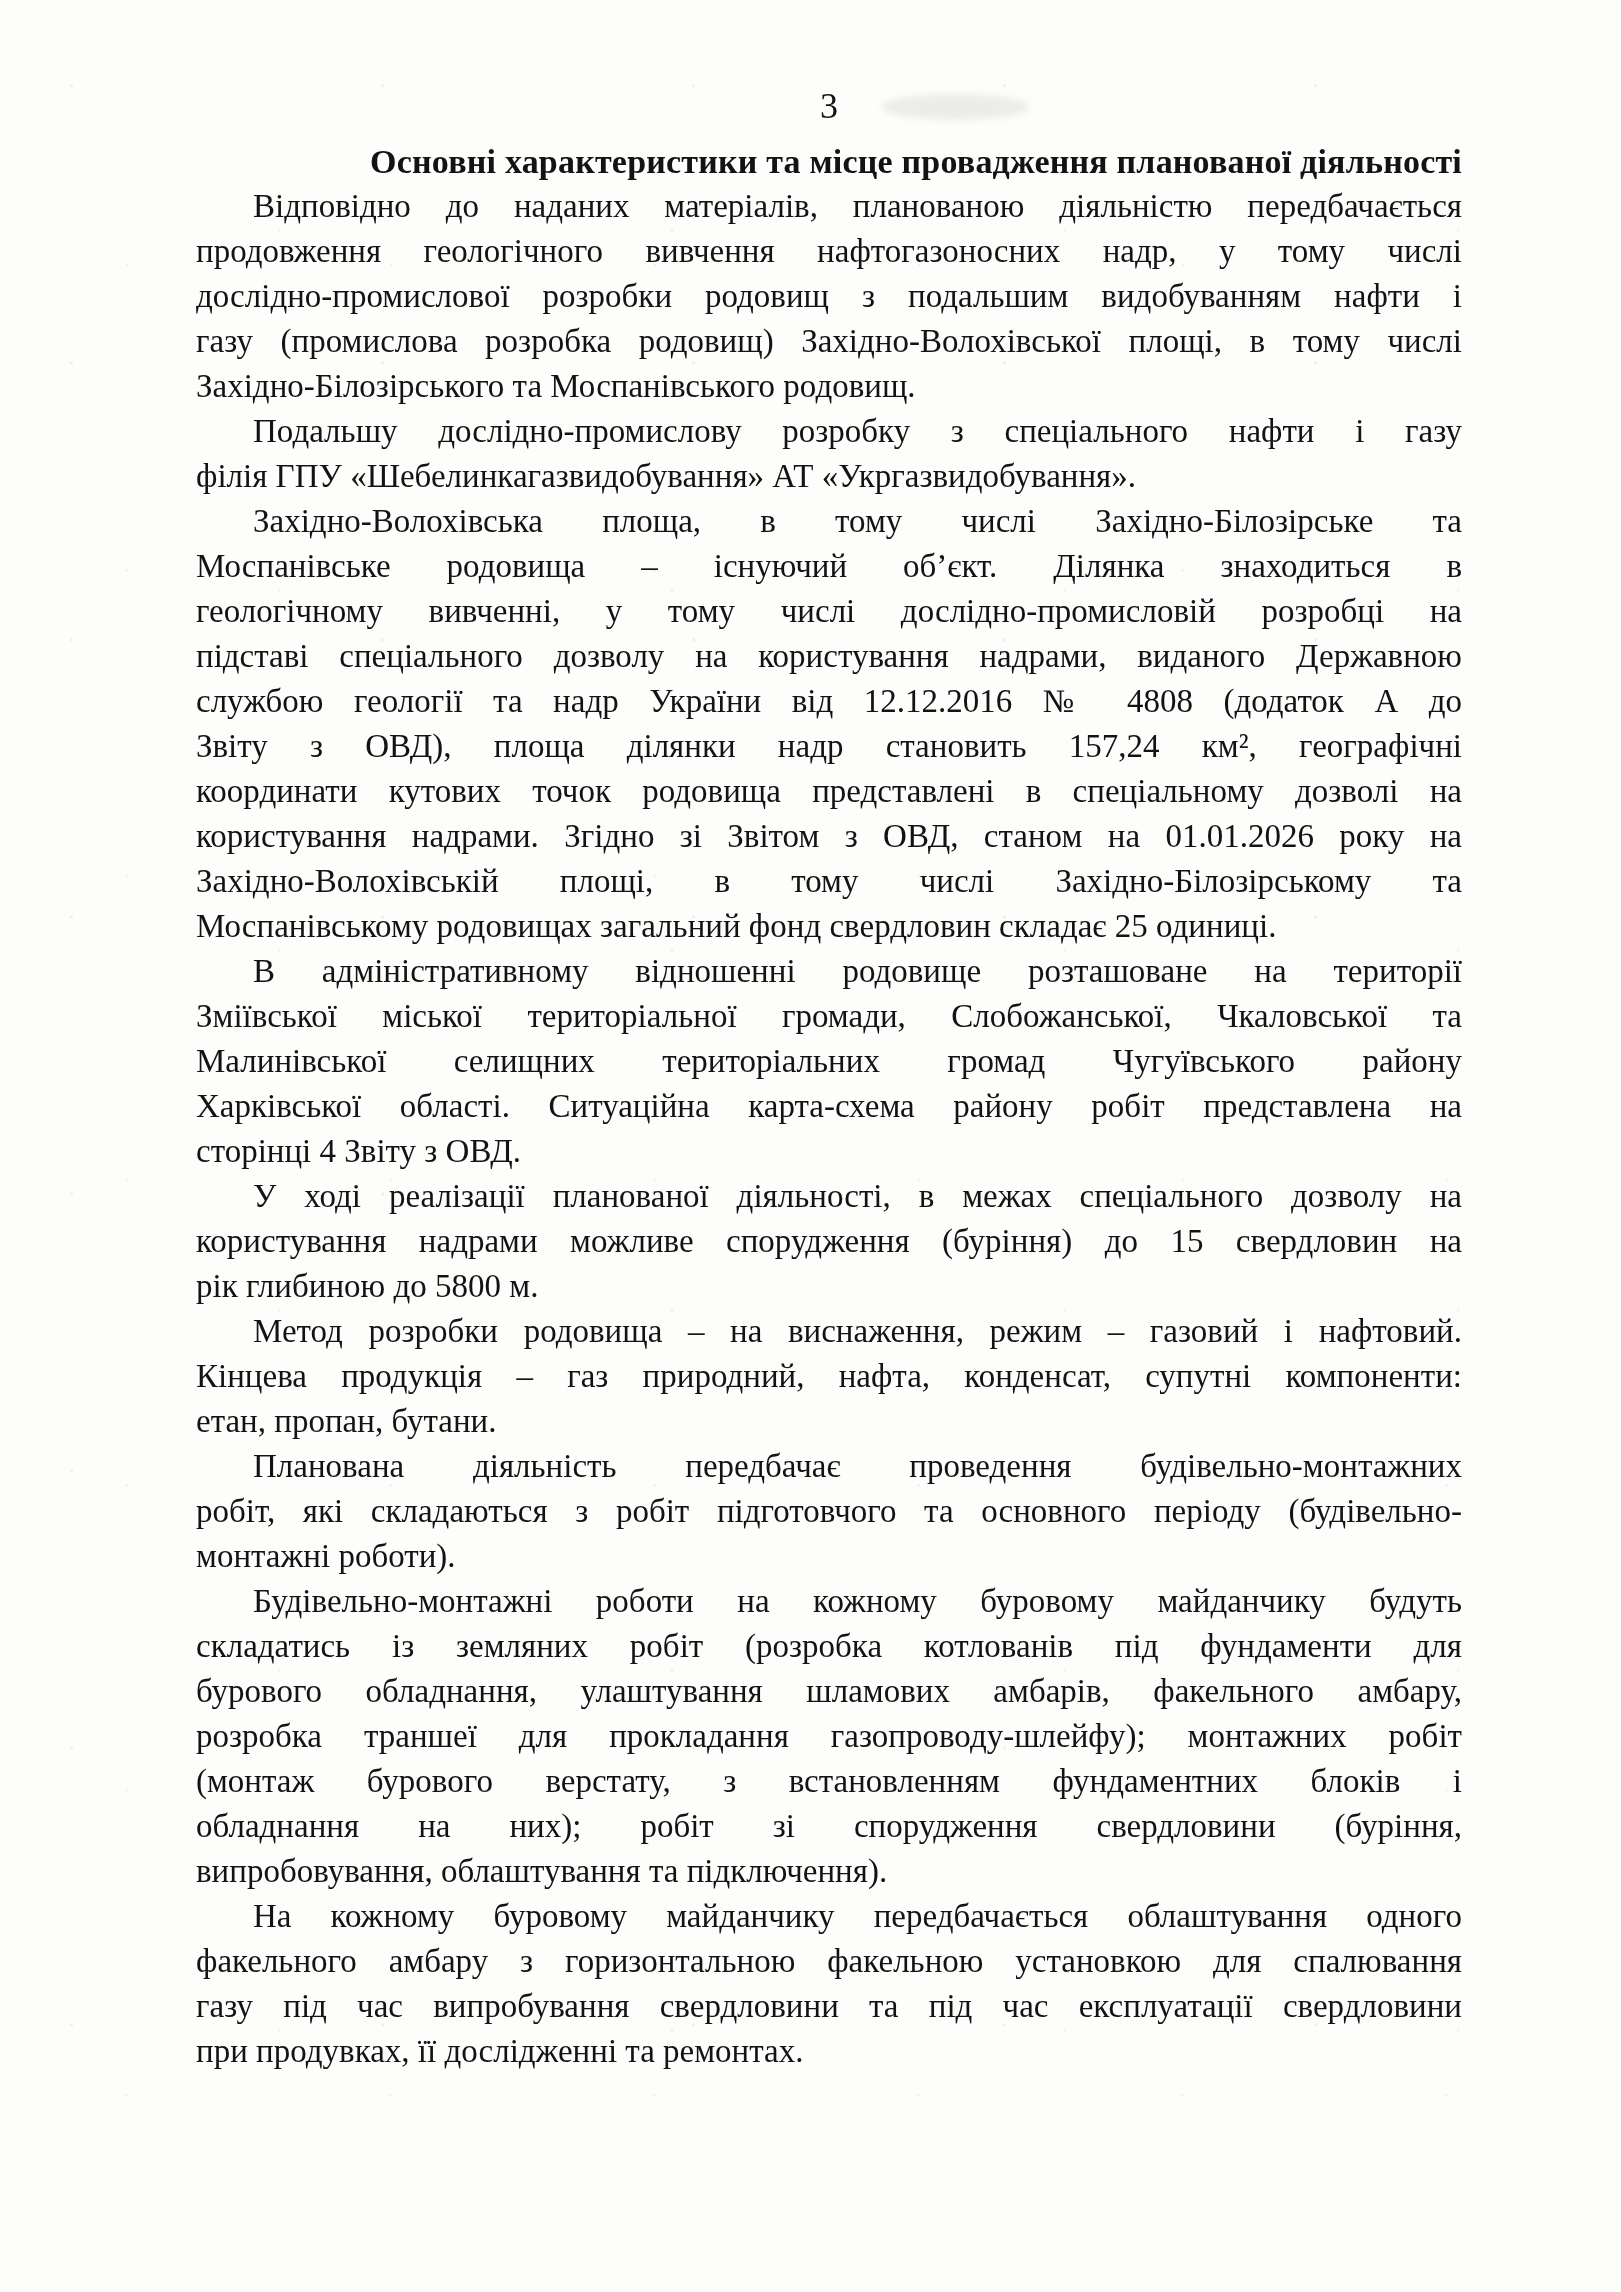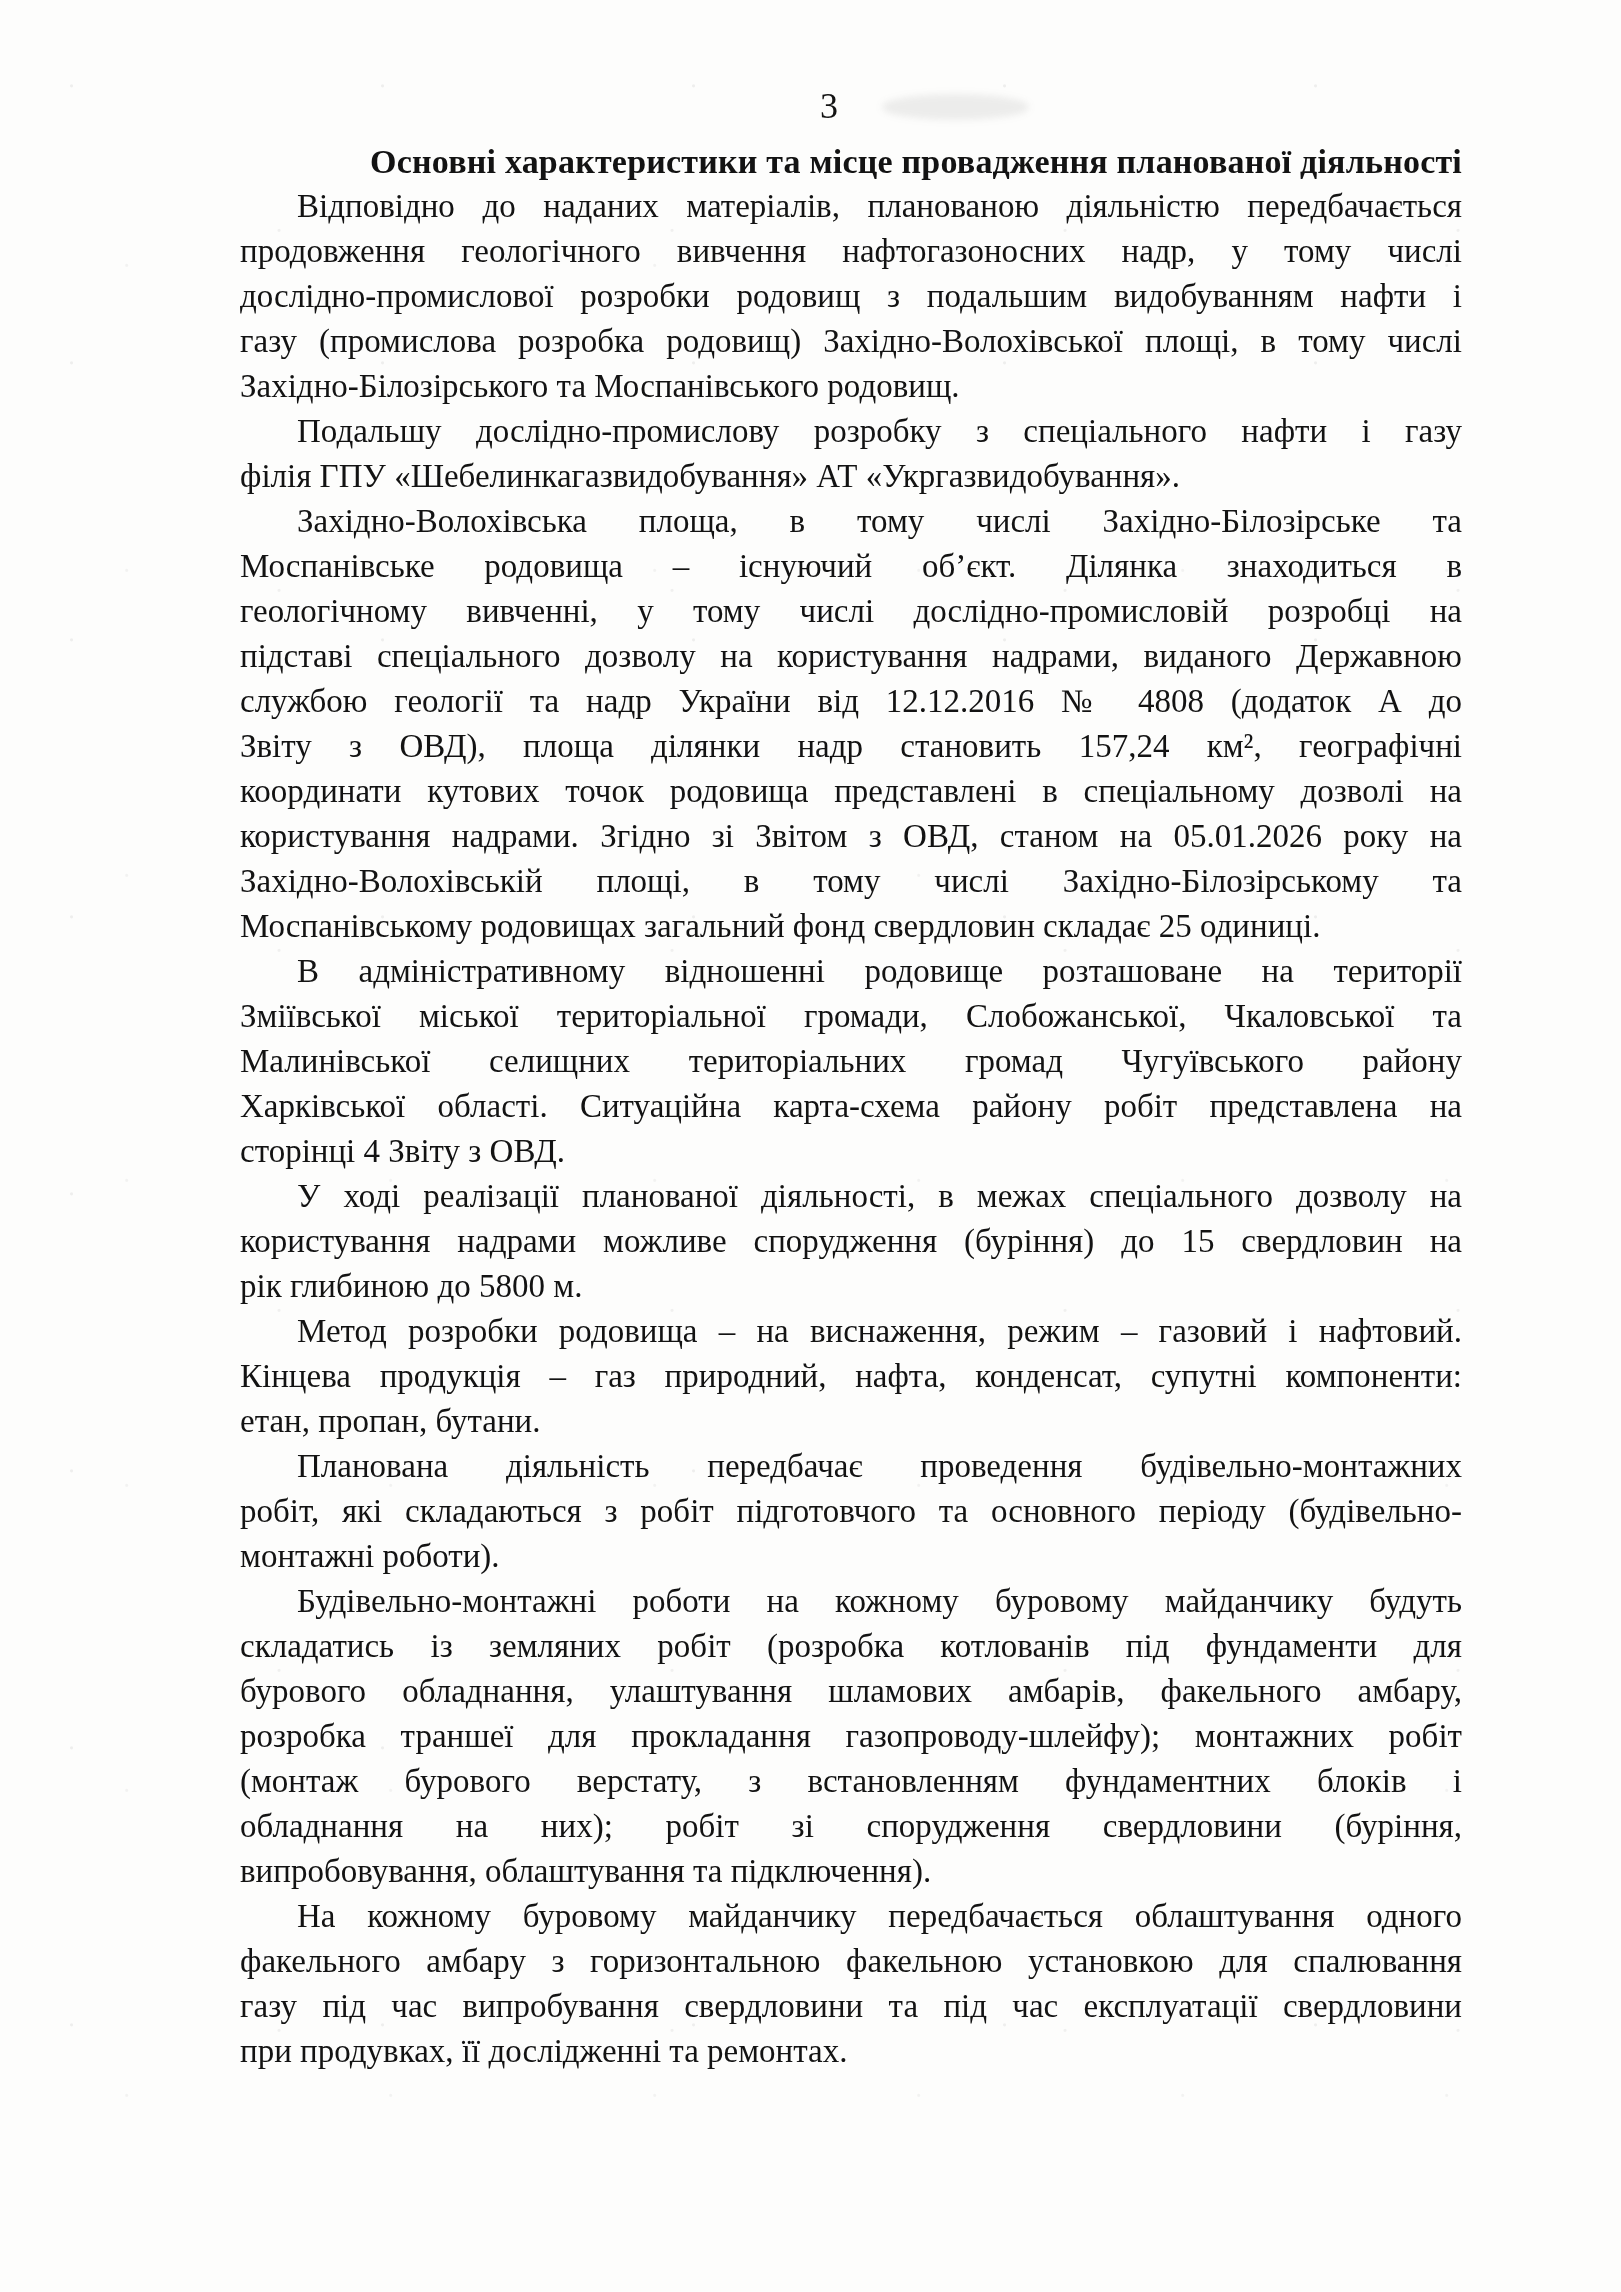--- a/index.html
+++ b/index.html
@@ -60,21 +60,20 @@
     width: 1266px;
     font-size: 33px;
     line-height: 45px;
   }
   .paragraph { margin: 0; }
   .line {
     text-align: justify;
     text-align-last: justify;
     white-space: nowrap;
     overflow: visible;
-    margin-left: 44px;
   }
   .line.last {
     text-align-last: left;
     white-space: normal;
   }
   .line.first { text-indent: 57px; }
 </style>
 </head>
 <body>
 
@@ -95,21 +94,21 @@
         <div class="line last">філія ГПУ «Шебелинкагазвидобування» АТ «Укргазвидобування».</div>
       </div>
       <div class="paragraph">
         <div class="line first">Західно-Волохівська площа, в тому числі Західно-Білозірське та</div>
         <div class="line">Моспанівське родовища – існуючий об’єкт. Ділянка знаходиться в</div>
         <div class="line">геологічному вивченні, у тому числі дослідно-промисловій розробці на</div>
         <div class="line">підставі спеціального дозволу на користування надрами, виданого Державною</div>
         <div class="line">службою геології та надр України від 12.12.2016 № 4808 (додаток А до</div>
         <div class="line">Звіту з ОВД), площа ділянки надр становить 157,24 км², географічні</div>
         <div class="line">координати кутових точок родовища представлені в спеціальному дозволі на</div>
-        <div class="line">користування надрами. Згідно зі Звітом з ОВД, станом на 05.01.2026 року на</div>
+        <div class="line">користування надрами. Згідно зі Звітом з ОВД, станом на 01.01.2026 року на</div>
         <div class="line">Західно-Волохівській площі, в тому числі Західно-Білозірському та</div>
         <div class="line last">Моспанівському родовищах загальний фонд свердловин складає 25 одиниці.</div>
       </div>
       <div class="paragraph">
         <div class="line first">В адміністративному відношенні родовище розташоване на території</div>
         <div class="line">Зміївської міської територіальної громади, Слобожанської, Чкаловської та</div>
         <div class="line">Малинівської селищних територіальних громад Чугуївського району</div>
         <div class="line">Харківської області. Ситуаційна карта-схема району робіт представлена на</div>
         <div class="line last">сторінці 4 Звіту з ОВД.</div>
       </div>

